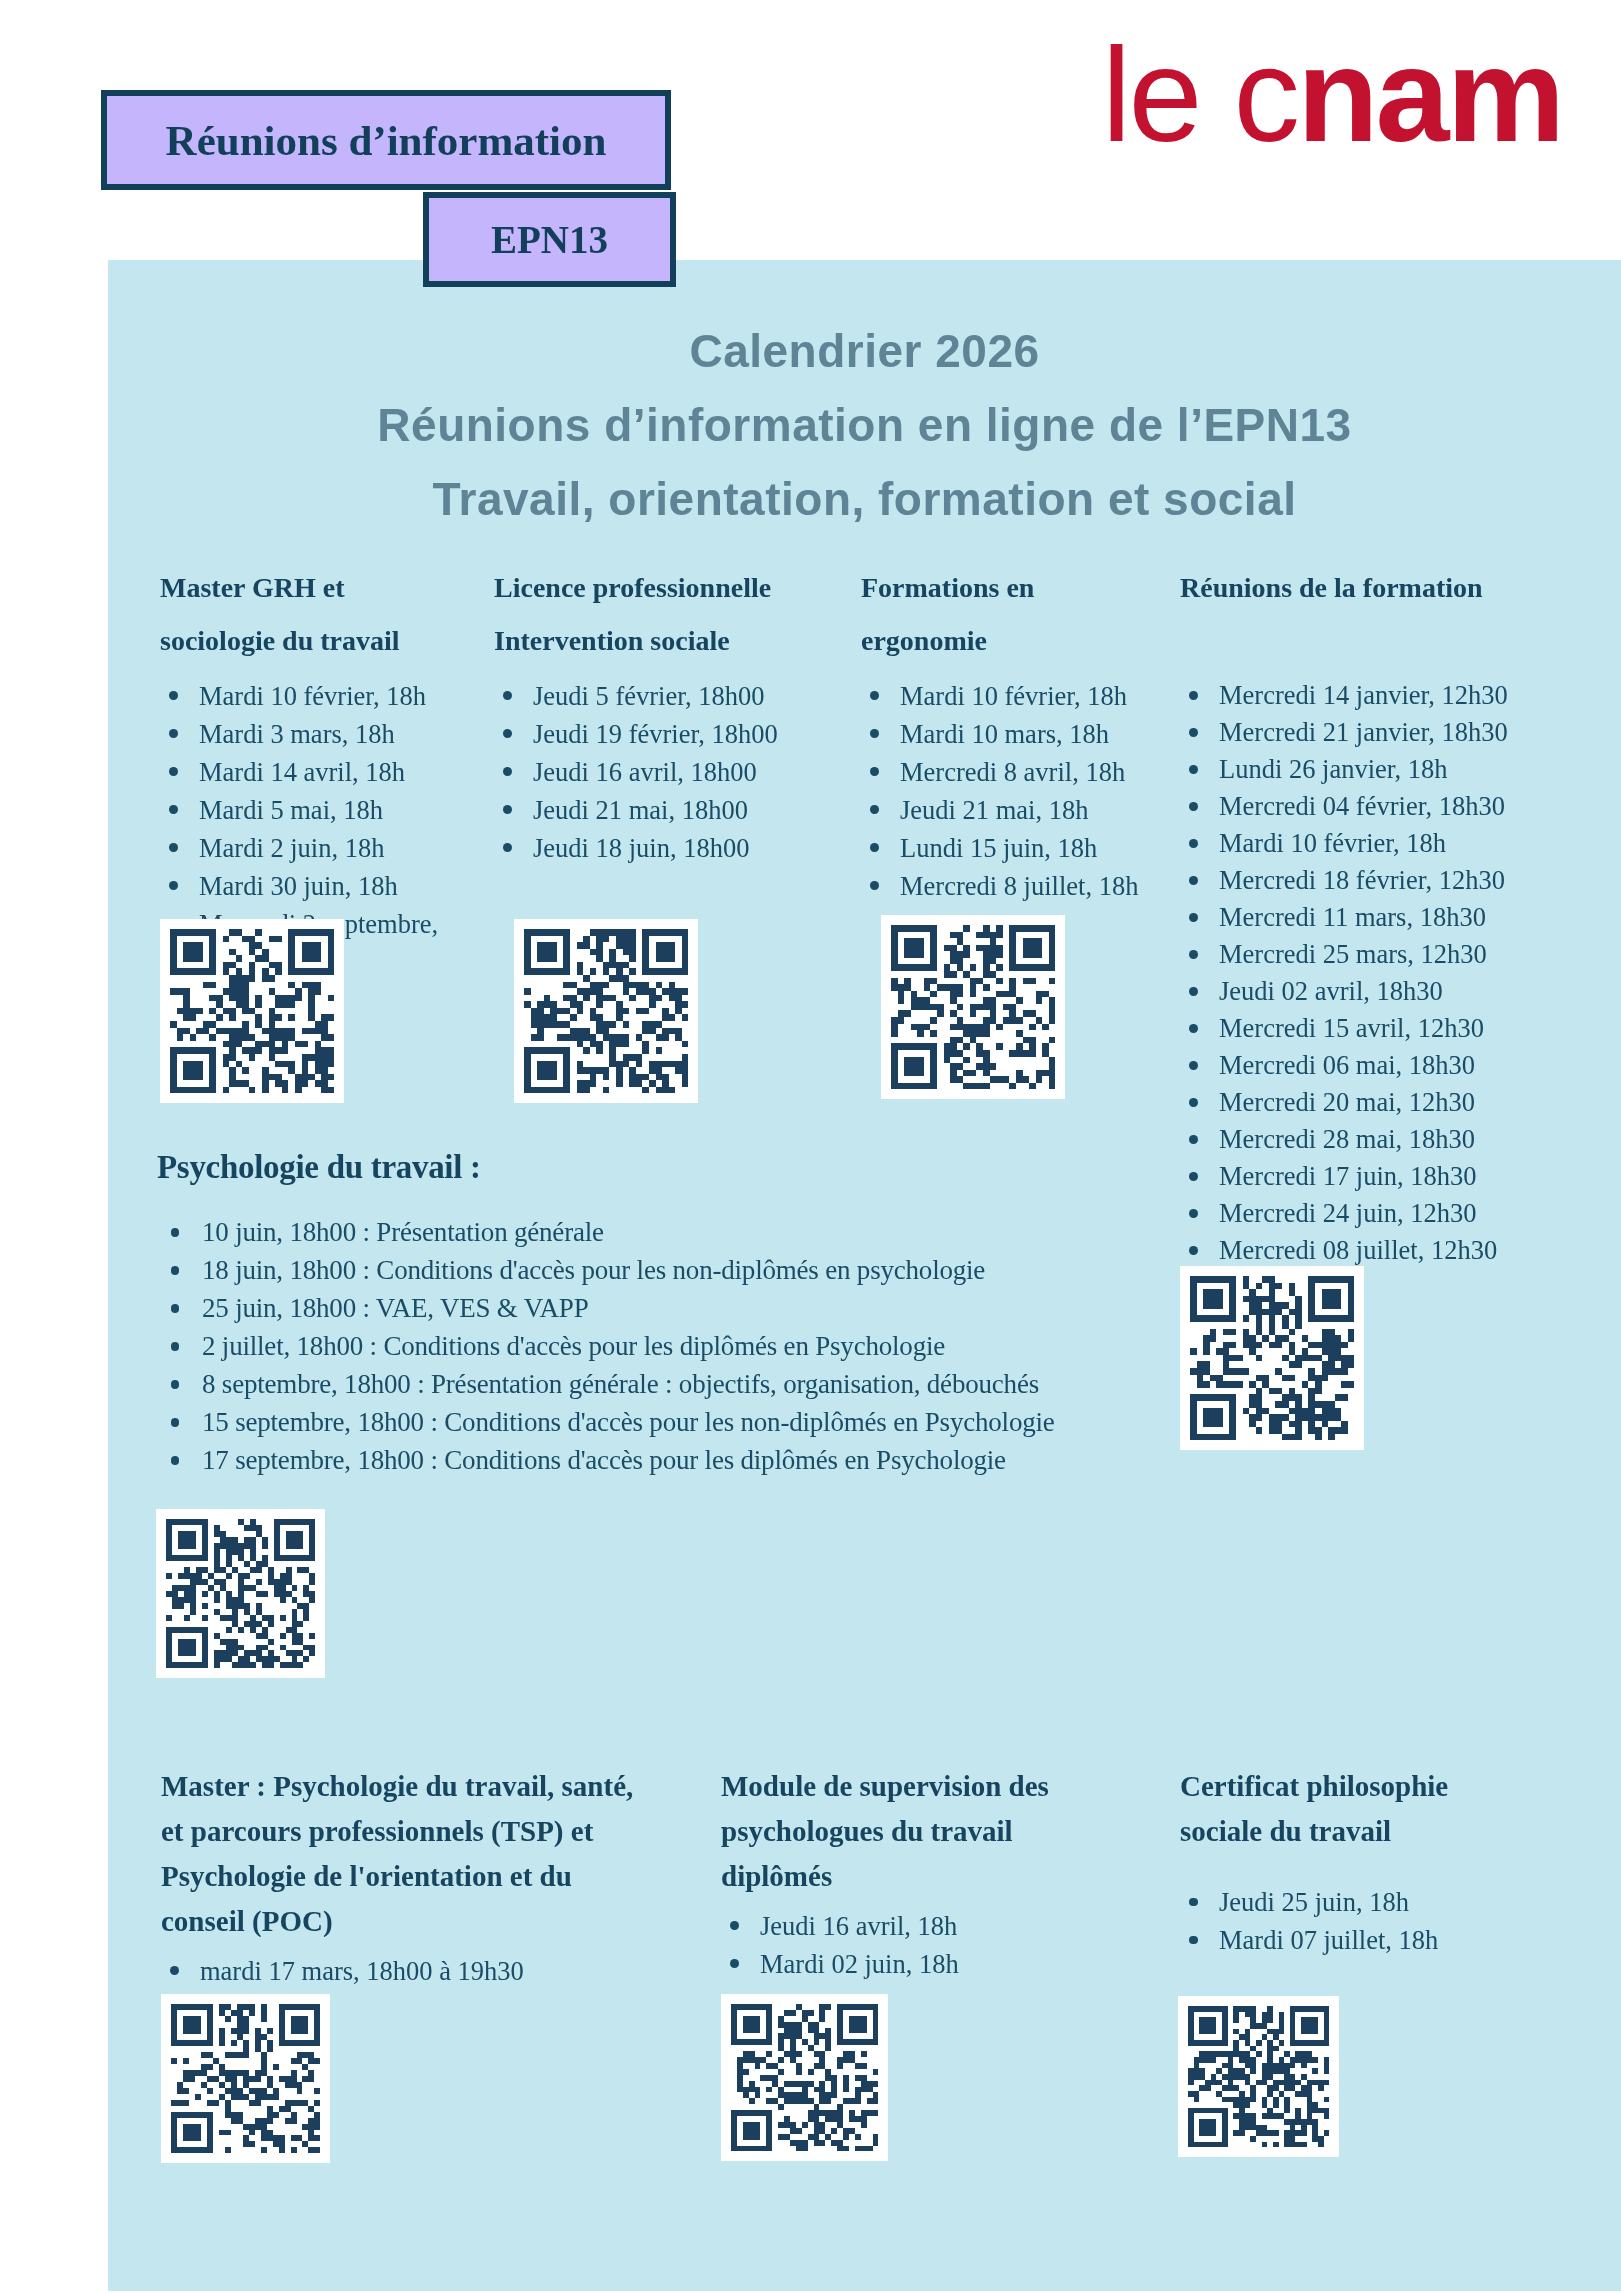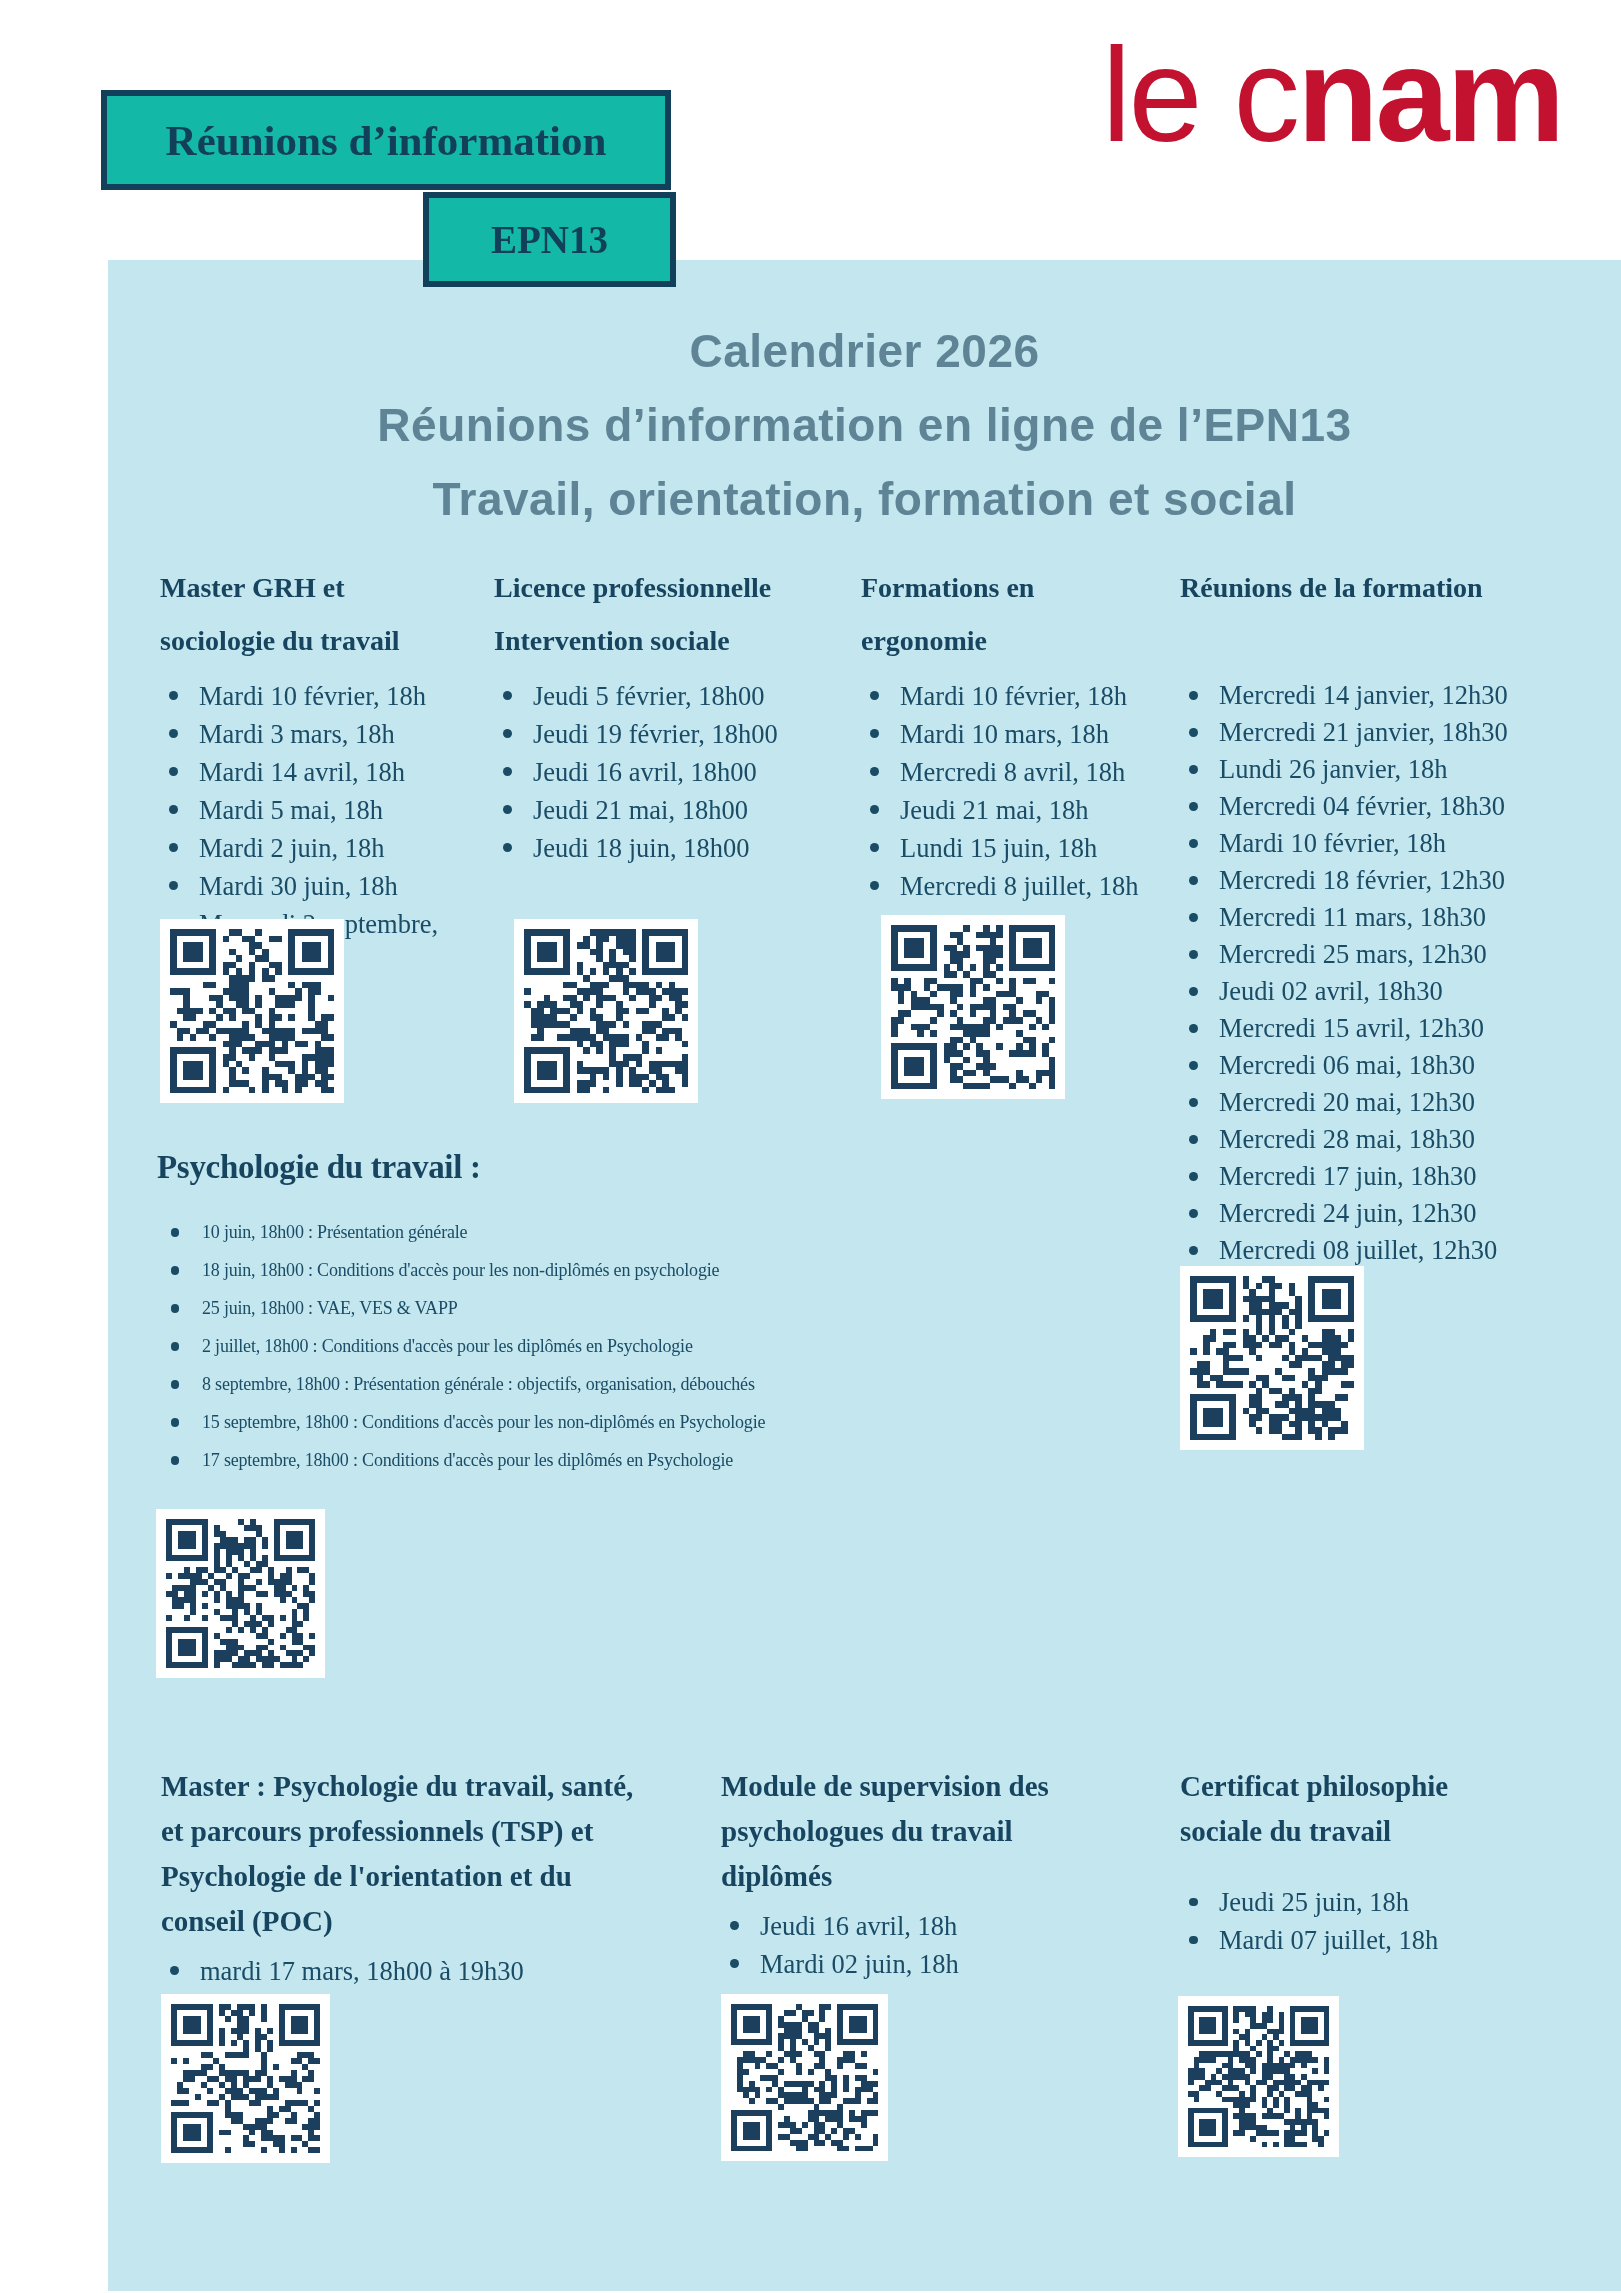--- a/index.html
+++ b/index.html
@@ -1,21 +1,21 @@
 <!DOCTYPE html>
 <html lang="fr"><head>
 <meta charset="utf-8">
 <style>
   html,body{margin:0;padding:0;background:#ffffff;}
   .page{position:relative;width:1621px;height:2294px;background:#ffffff;overflow:hidden;
         font-family:"Liberation Serif", serif;}
   .panel{position:absolute;left:108px;top:260px;width:1513px;height:2031px;background:#c3e6ef;}
 
   
-  .badge{position:absolute;background:#14b8a6;border:6.9px solid #12405a;color:#12405a;
+  .badge{position:absolute;background:#c4b5fd;border:6.9px solid #12405a;color:#12405a;
          display:flex;align-items:center;justify-content:center;font-weight:bold;
          font-family:"Liberation Serif", serif;box-sizing:border-box;}
   #badge1{left:101px;top:90px;width:570px;height:100px;font-size:43px;}
   #badge2{left:423px;top:192px;width:253px;height:95px;font-size:39px;align-items:center;}
 
   
   .logo{position:absolute;top:29px;right:59px;font-family:"Liberation Sans", sans-serif;
         color:#c3122f;font-size:133px;line-height:1;letter-spacing:-2.9px;white-space:nowrap;}
   .logo .lg-bold{font-weight:bold;}
 
@@ -34,21 +34,21 @@
                       border-radius:50%;background:#1a4c66;}
 
   #sec-master-grh{left:160px;top:561px;width:323px;}
   #sec-licence-pro{left:494px;top:561px;width:365px;}
   #sec-ergonomie{left:861px;top:561px;width:323px;}
   #sec-metiers{left:1180px;top:561px;width:392px;}
   #sec-metiers ul.items li{line-height:37px;}
 
   #sec-psych{left:157px;top:1149px;width:1284px;}
   #sec-psych h2{font-size:33px;margin-bottom:27.4px;letter-spacing:-0.3px;}
-  #sec-psych ul.items li{font-size:18px;line-height:38px;letter-spacing:-0.2px;padding-left:45px;}
+  #sec-psych ul.items li{font-size:27px;line-height:38px;letter-spacing:-0.2px;padding-left:45px;}
   #sec-psych ul.items li::before{left:13.7px;}
 
   .bottom h2{font-size:29px;line-height:45px;margin-bottom:7.8px;}
   #sec-master-tsp{left:161px;top:1764px;width:574px;}
   #sec-supervision{left:721px;top:1764px;width:441px;}
   #sec-certificat{left:1180px;top:1764px;width:412px;}
   #sec-certificat h2{margin-bottom:29px;}
 
   
   .qr{position:absolute;background:#ffffff;padding:9.8px;box-sizing:border-box;}

